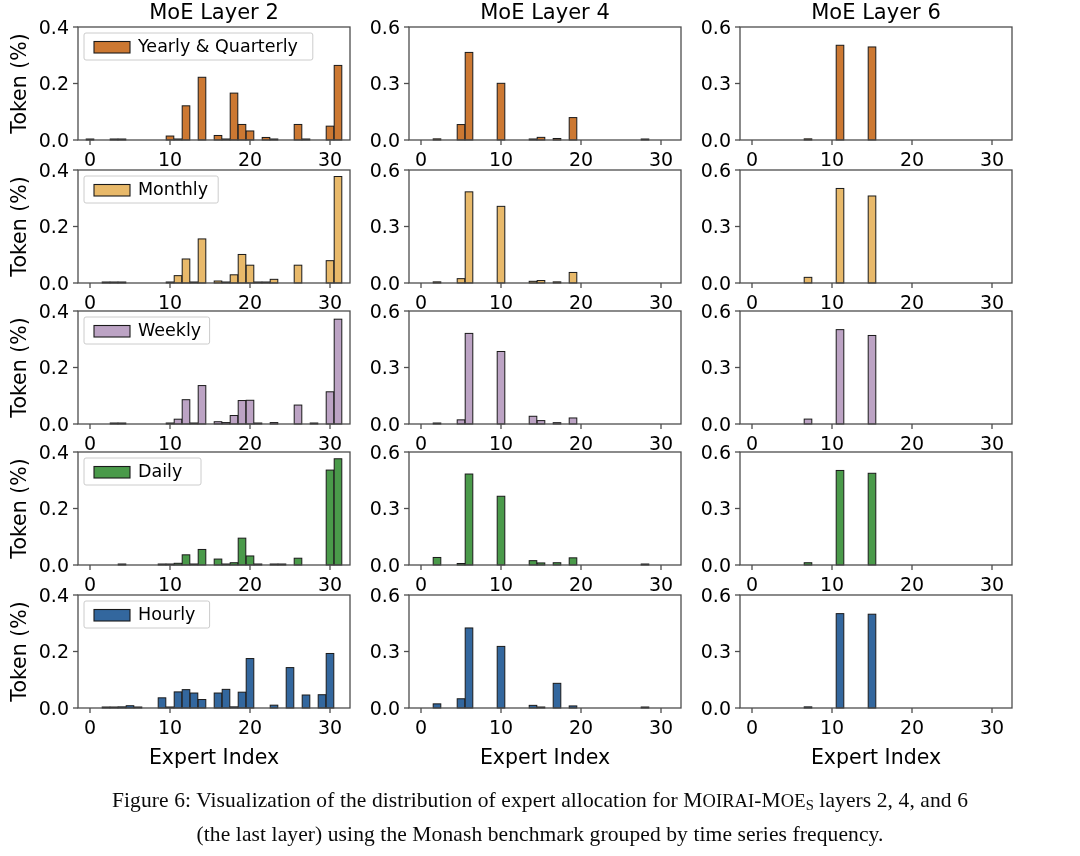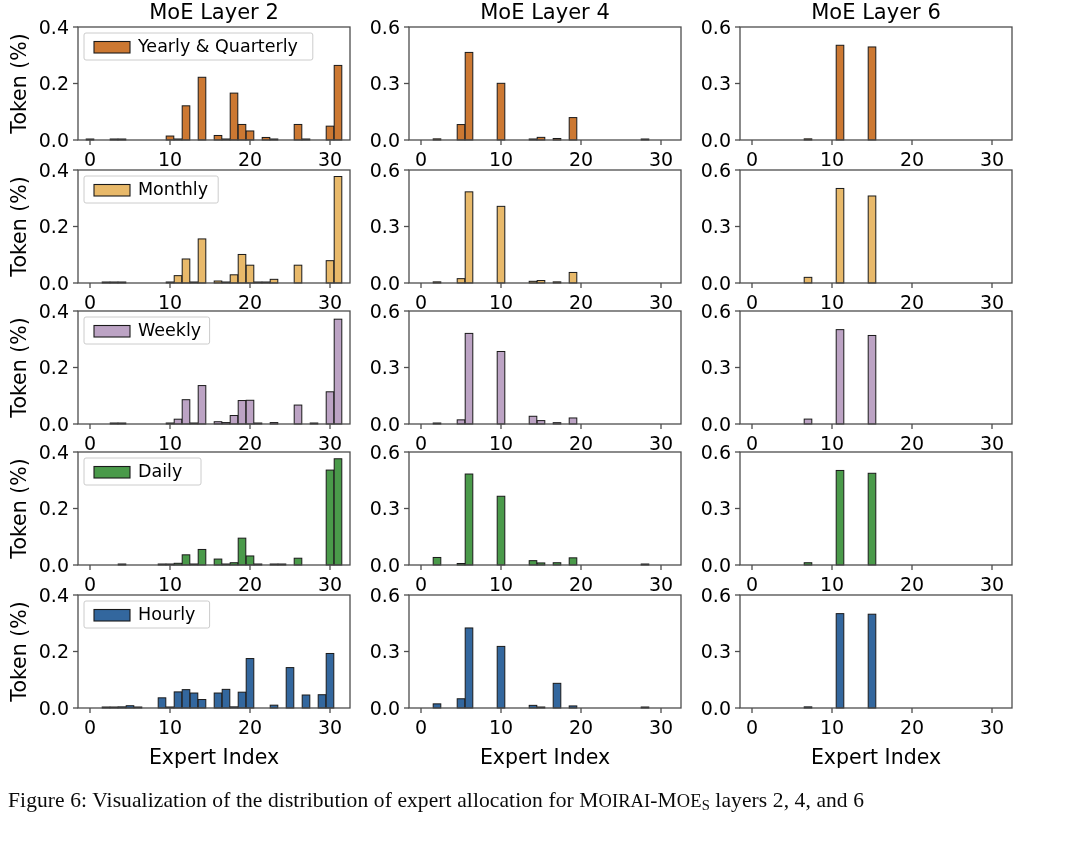--- a/index.html
+++ b/index.html
@@ -27,20 +27,21 @@
     width: 1080px;
     height: 770px;
   }
   #caption-area {
     position: absolute;
     left: 0;
     top: 786px;
     width: 1080px;
     padding: 0 8px;
     box-sizing: border-box;
+    text-align: center;
   }
   .caption-text {
     font-family: "Liberation Serif", serif;
     font-size: 21.5px;
     line-height: 29px;
     color: #0a0a0a;
     letter-spacing: 0.1px;
   }
   .sc {
     font-size: 0.86em;
@@ -577,15 +578,16 @@
           <text x="992" y="734" class="tick-label" text-anchor="middle">30</text>
           <text x="876" y="764" class="axis-title" text-anchor="middle">Expert Index</text>
         </g>
       </svg>
     </div>
 
   <div id="caption-area">
     <div class="caption-text">
       <span>Figure 6:</span><span> Visualization of the distribution of expert allocation for </span><span>M</span><span class="sc">OIRAI</span><span>-M</span><span class="sc">OE</span><span class="sub">S</span><span> layers 2, 4, and 6</span>
     </div>
+    <div class="caption-text">(the last layer) using the Monash benchmark grouped by time series frequency.</div>
   </div>
 
 </div>
 
 </body></html>

